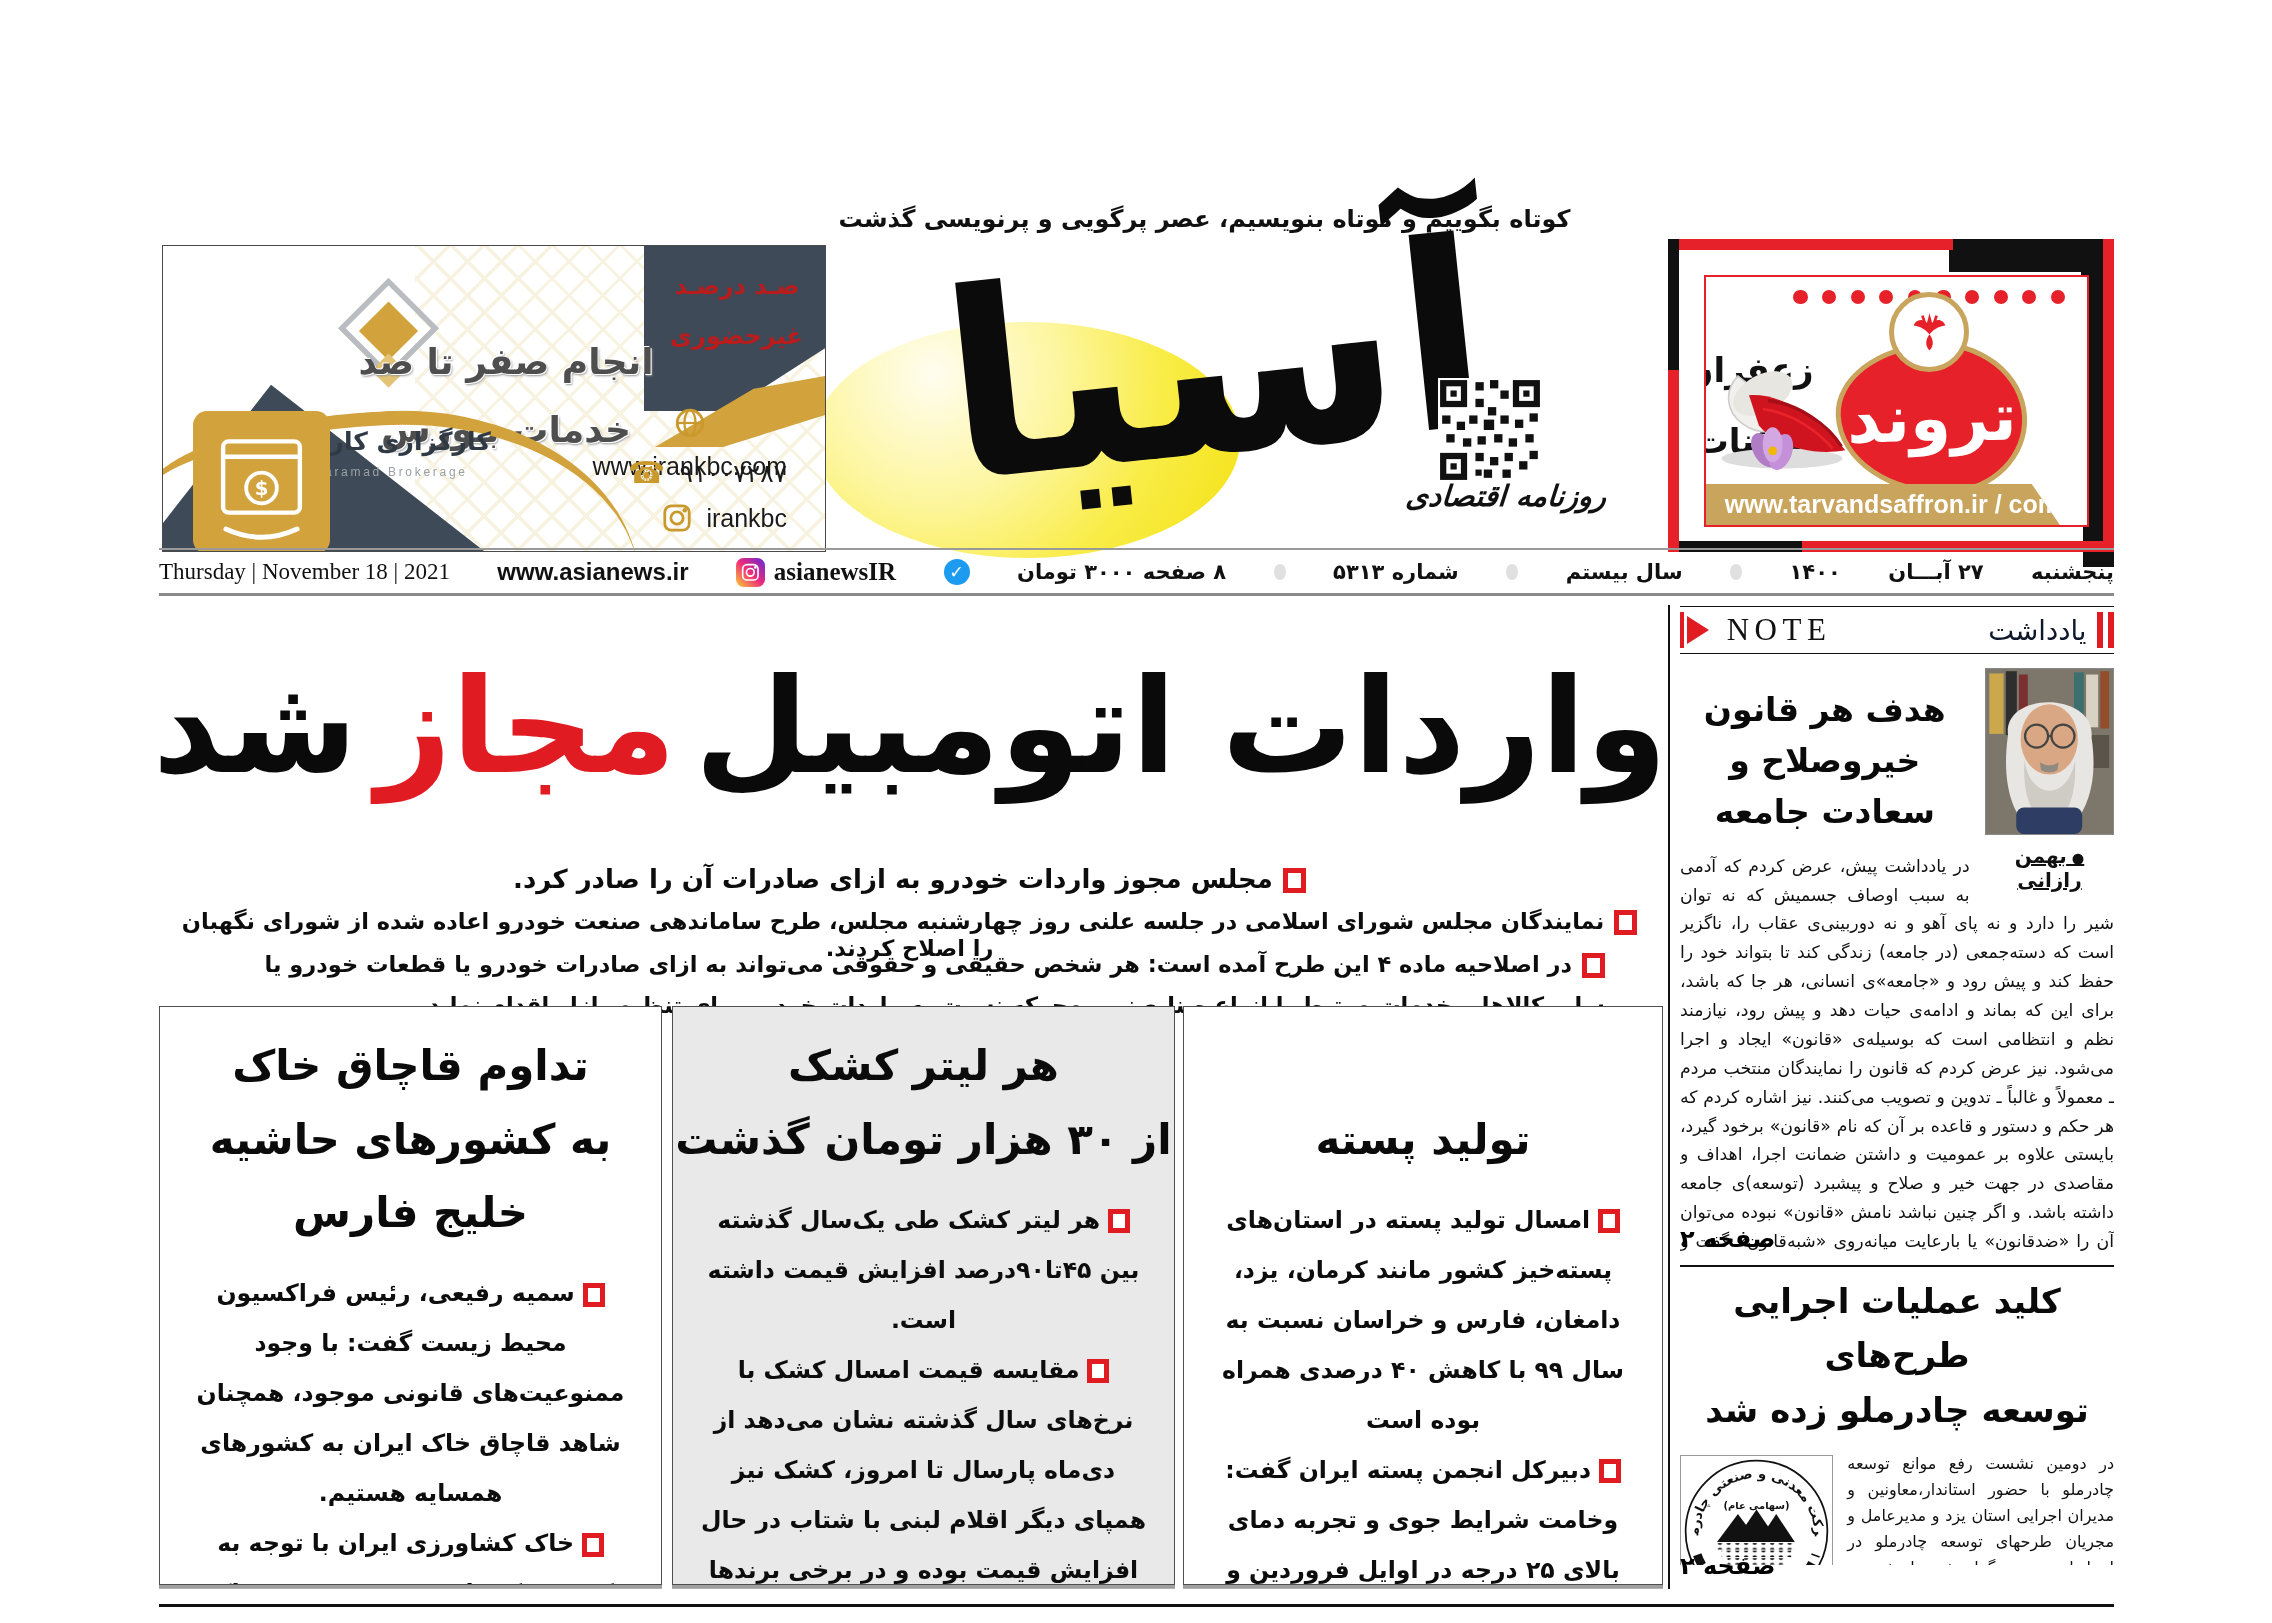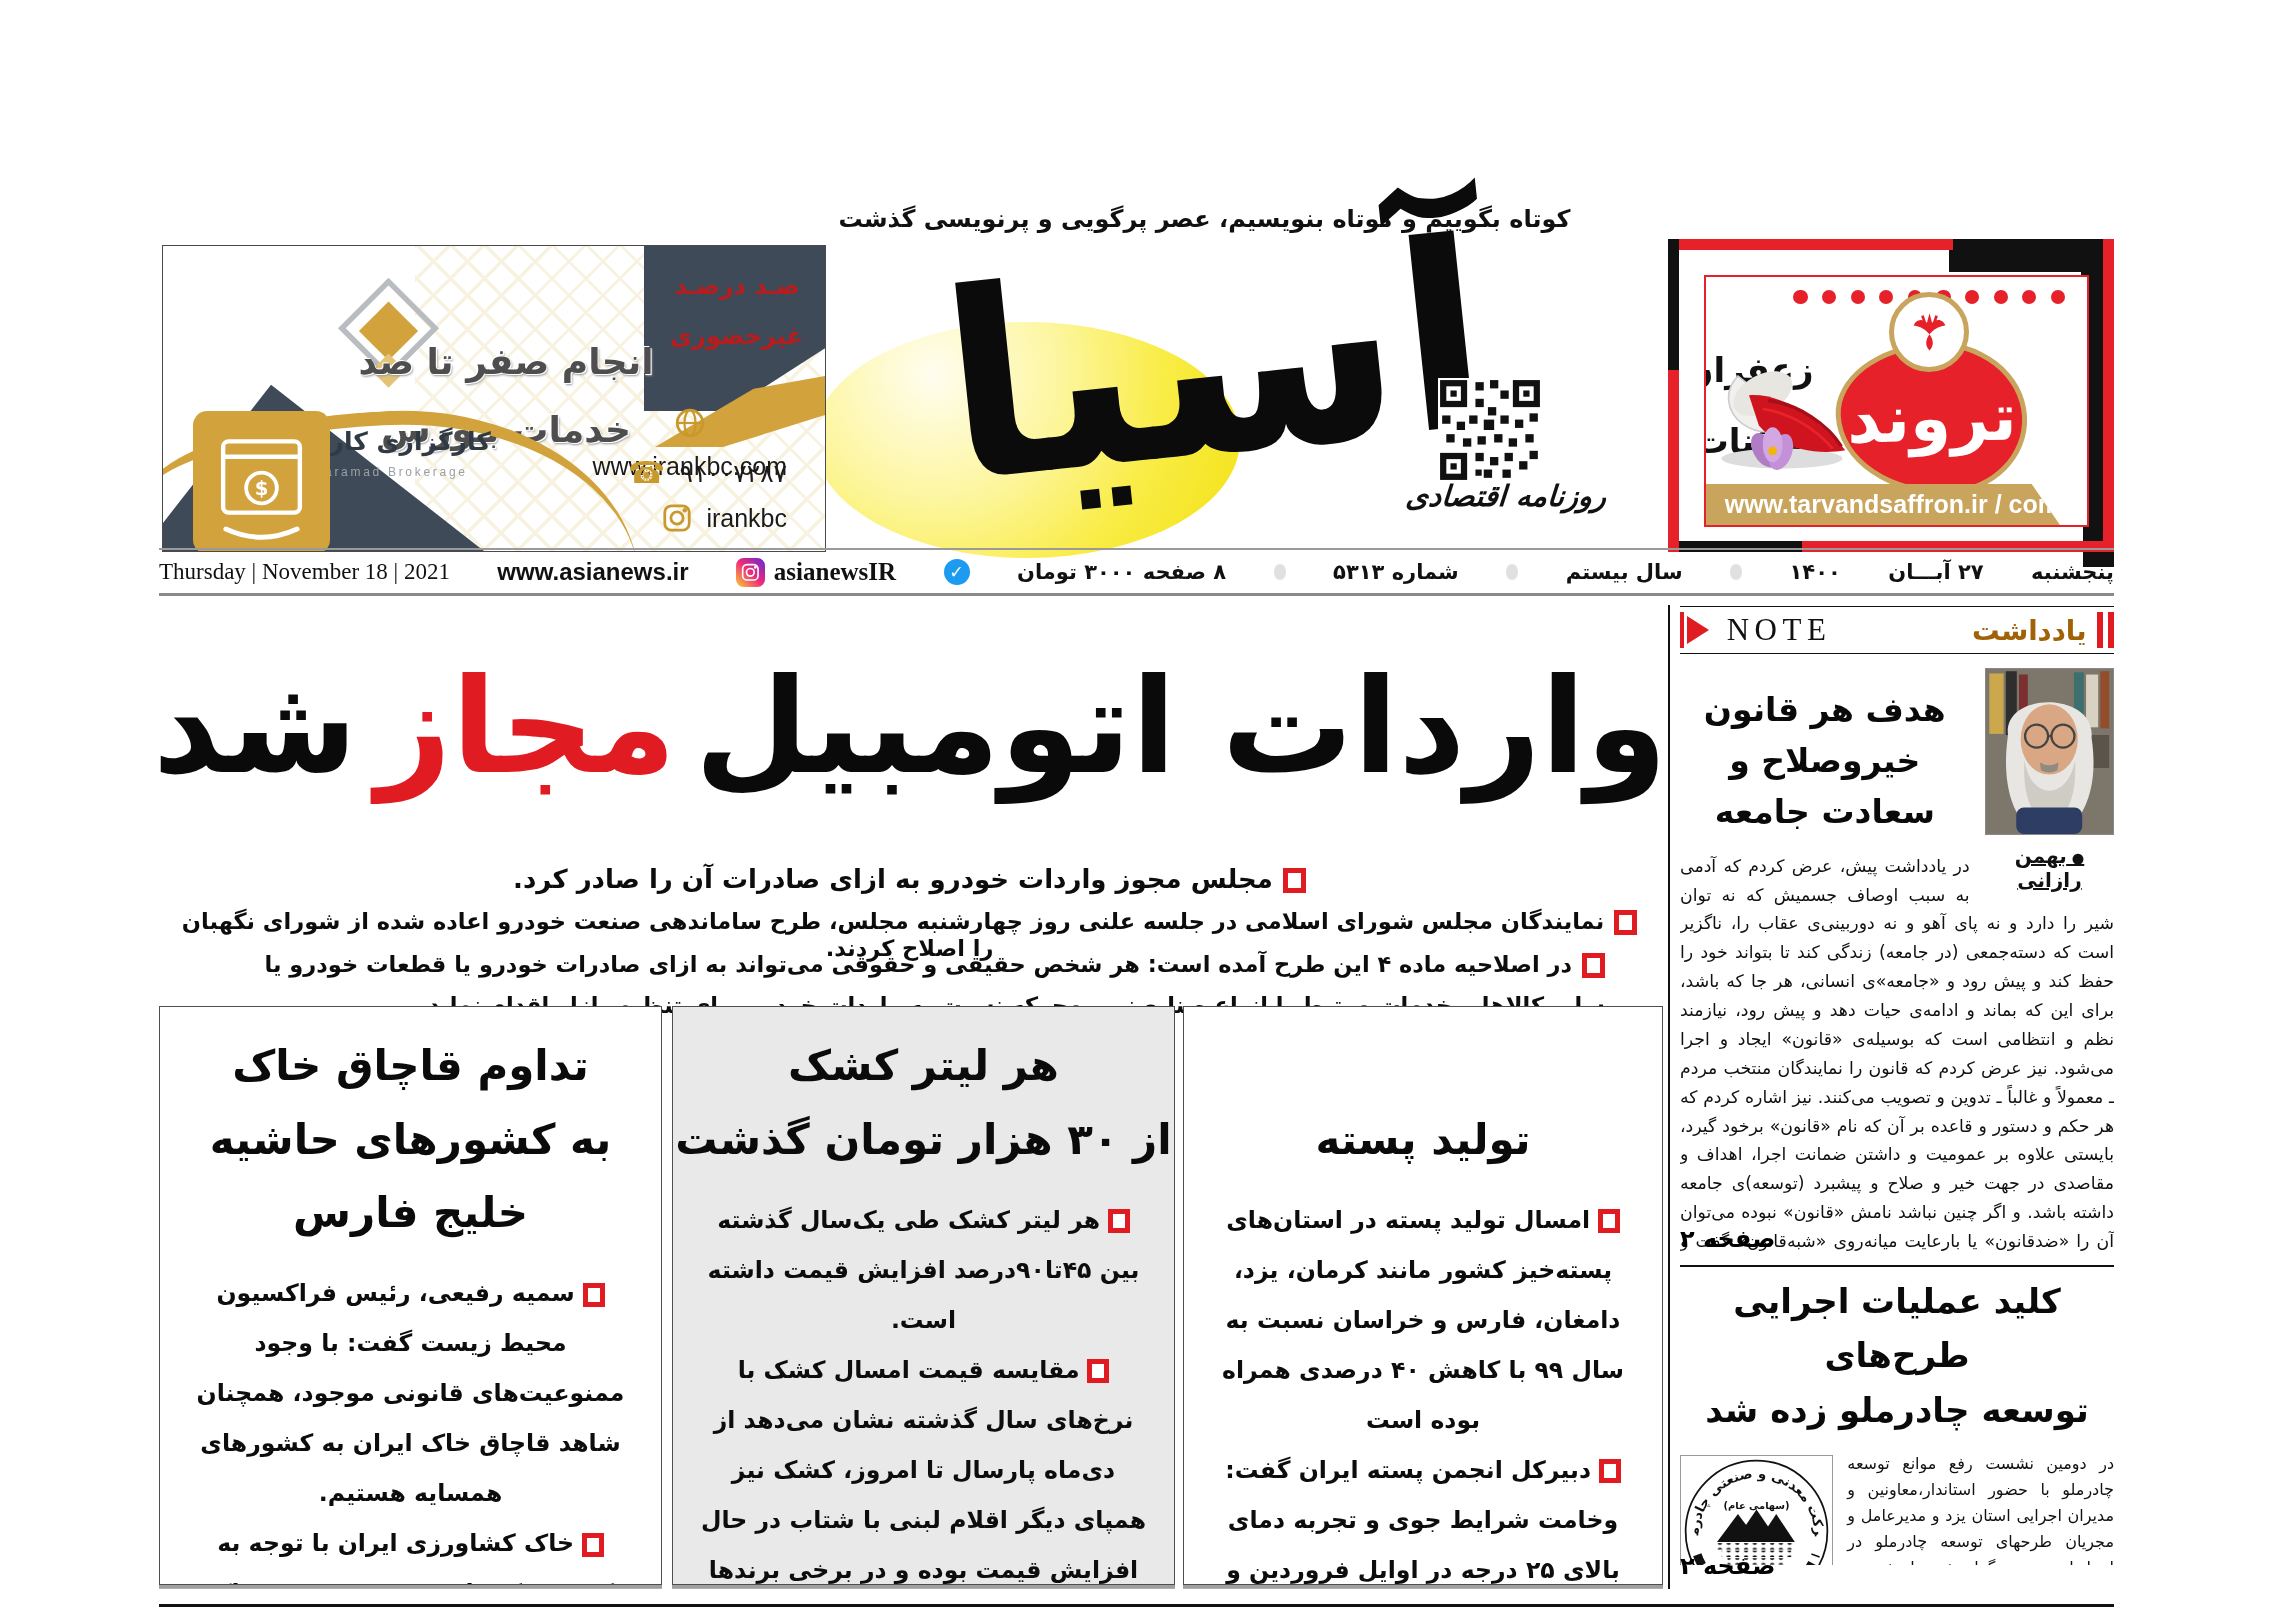--- a/index.html
+++ b/index.html
@@ -96,21 +96,21 @@
   .bsq{display:inline-block;width:12px;height:14.3px;border:5px solid #e11b22;background:#fff;vertical-align:middle;margin-left:7.7px;}
 
   
   #vdiv{left:1668px;top:605px;width:1.6px;height:984px;background:#111;}
   #note-header{left:1680px;top:606px;width:434px;height:46px;border-top:1.6px solid #111;border-bottom:1.6px solid #111;
      display:flex;direction:ltr;align-items:center;justify-content:space-between;}
   #note-flag{display:flex;align-items:center;gap:3.3px;}
   #note-flag .bar{width:3.8px;height:36px;background:#e11b22;}
   #note-flag .tri{width:0;height:0;border-left:22px solid #e11b22;border-top:14.3px solid transparent;border-bottom:14.3px solid transparent;}
   #note-en{font-family:"Liberation Serif",serif;font-size:31px;letter-spacing:5.5px;color:#111;margin-left:14.3px;}
-  #note-fa{font-weight:bold;font-size:27.5px;color:#a16207;}
+  #note-fa{font-weight:normal;font-size:27.5px;color:#0f172a;}
   #note-bars{display:flex;gap:5.5px;margin-left:10px;}
   #note-bars span{width:6px;height:36px;background:#e11b22;}
 
   #note-article{left:1680px;top:662px;width:434px;height:596px;overflow:hidden;}
   #note-photo{float:right;width:129px;margin:5.5px 0 5.5px 15.4px;text-align:center;}
   #note-photo svg{border:1.1px solid #888;}
   #note-author{margin-top:7.7px;font-weight:bold;font-size:20px;color:#111;text-decoration:underline;}
   #note-author::before{content:"● ";font-size:14.3px;}
   #note-title{margin-top:22px;text-align:center;font-weight:bold;font-size:33px;line-height:1.55;color:#0a0a0a;}
   #note-body{margin-top:14.3px;font-size:17.3px;line-height:1.67;text-align:justify;color:#111;}

